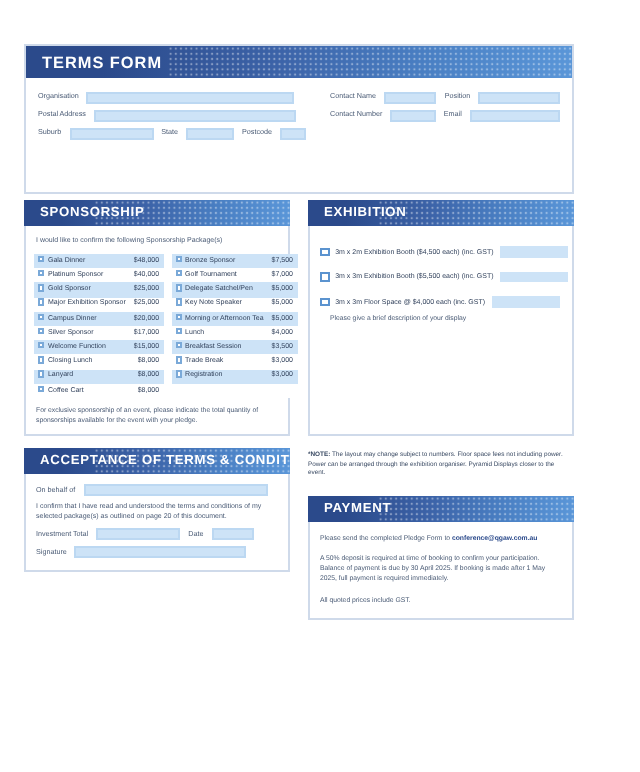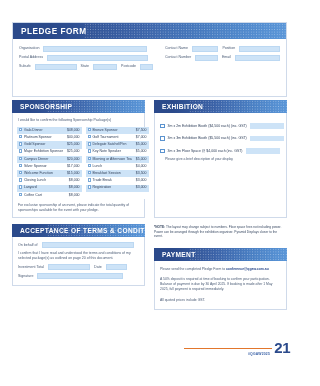--- a/index.html
+++ b/index.html
@@ -139,21 +139,21 @@
 </style>
 </head>
 <body>
 
 <div id="page">
 
   <div id="formframe">
 
     <div class="bar big">
       <div class="dots"></div>
-      <div class="txt">PLEDGE FORM</div>
+      <div class="txt">TERMS FORM</div>
     </div>
 
     <div id="topfields">
 
       <div style="display:flex;">
 
         <div style="width:148px;">
           <div class="frow">
             <span class="lbl">Organisation</span>
             <span class="sp"></span>
@@ -370,19 +370,14 @@
             <span>Please send the completed Pledge Form to </span><b>conference@qgaw.com.au</b>
           </div>
           <div class="pline">A 50% deposit is required at time of booking to confirm your participation. Balance of payment is due by 30 April 2025. If booking is made after 1 May 2025, full payment is required immediately.</div>
           <div class="pline" style="margin-bottom:0;">All quoted prices include GST.</div>
         </div>
       </div>
 
     </div>
   </div>
 
-  <div id="footer">
-    <div id="rule"></div>
-    <div id="tagline">#QGAW2025</div>
-    <div id="pageno">21</div>
-  </div>
 
 </div>
 
 </body></html>

